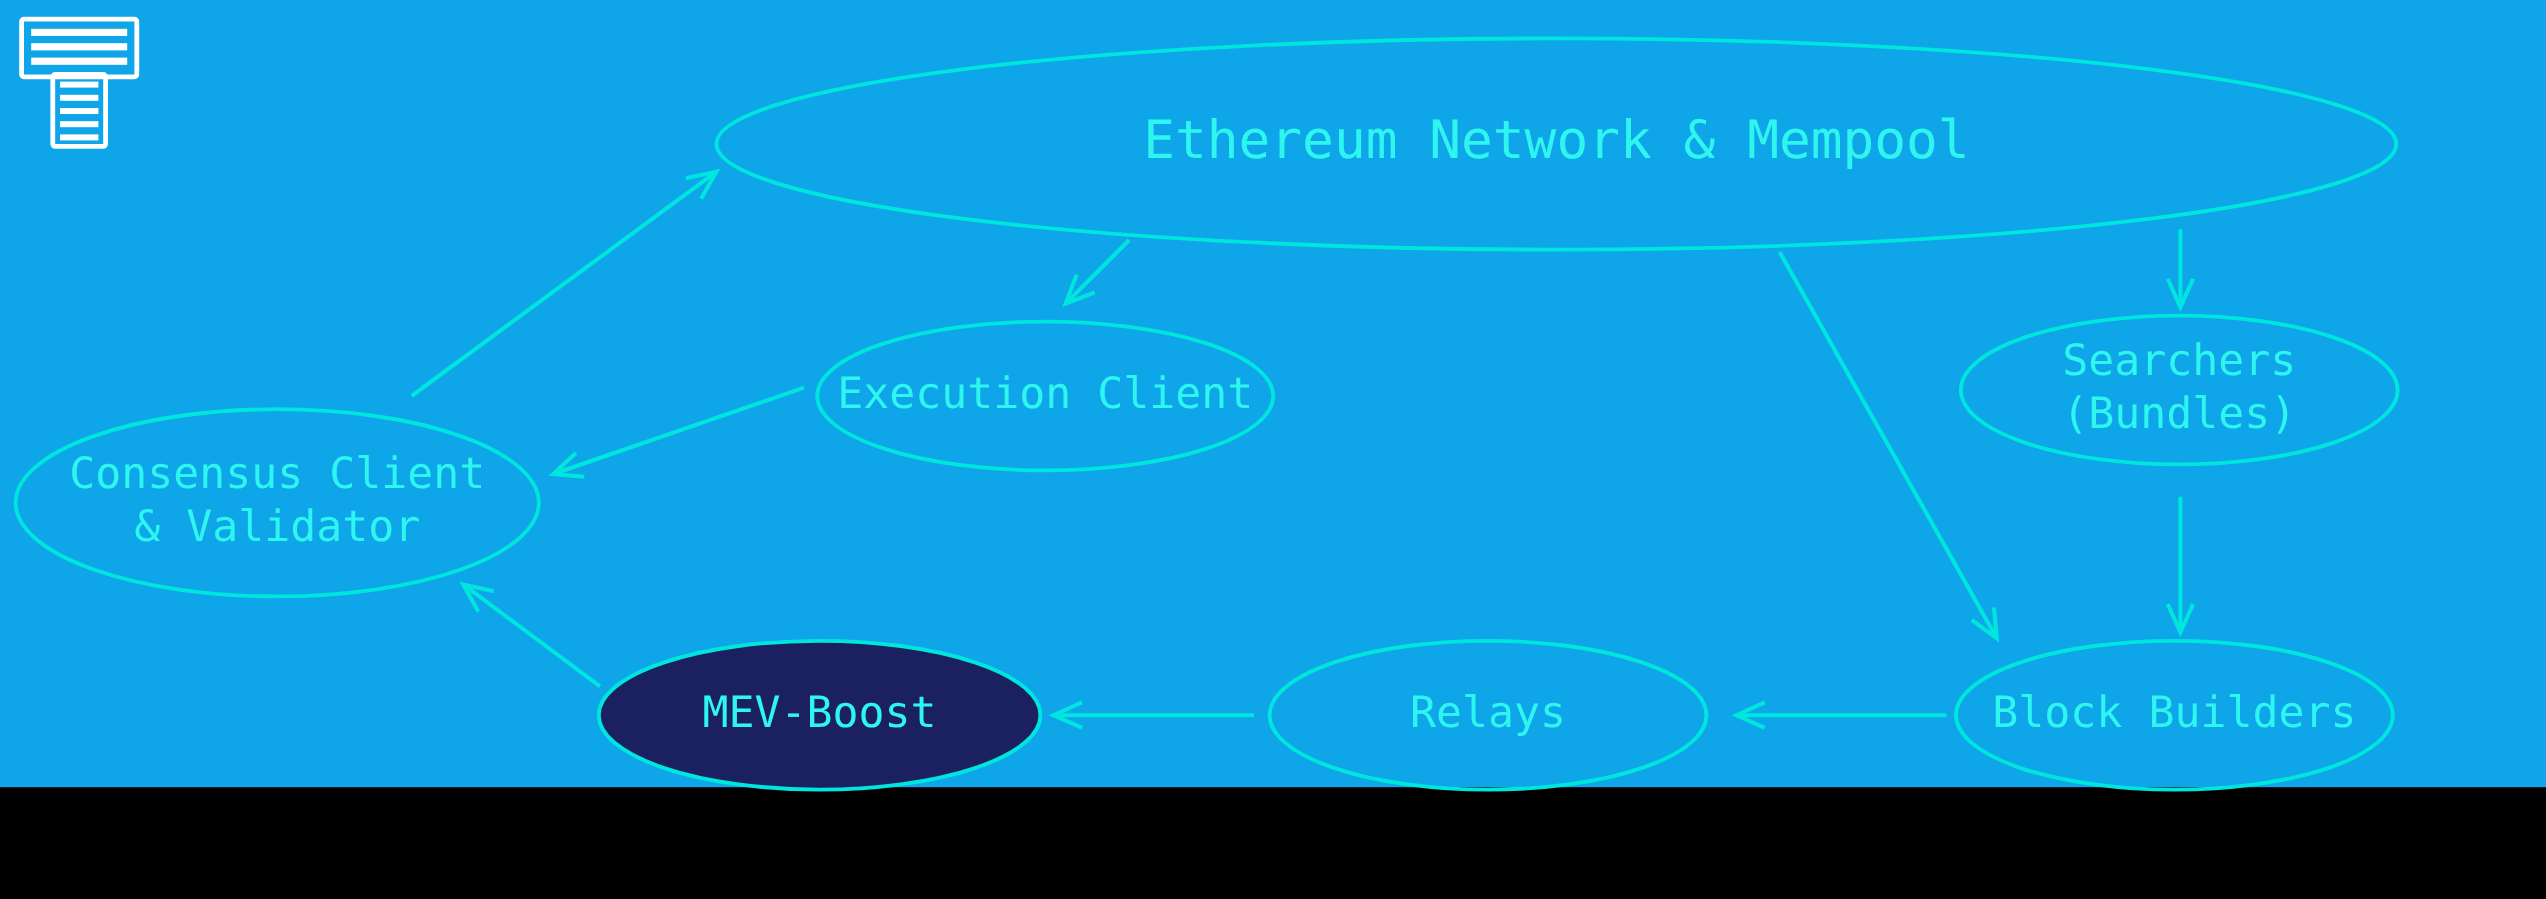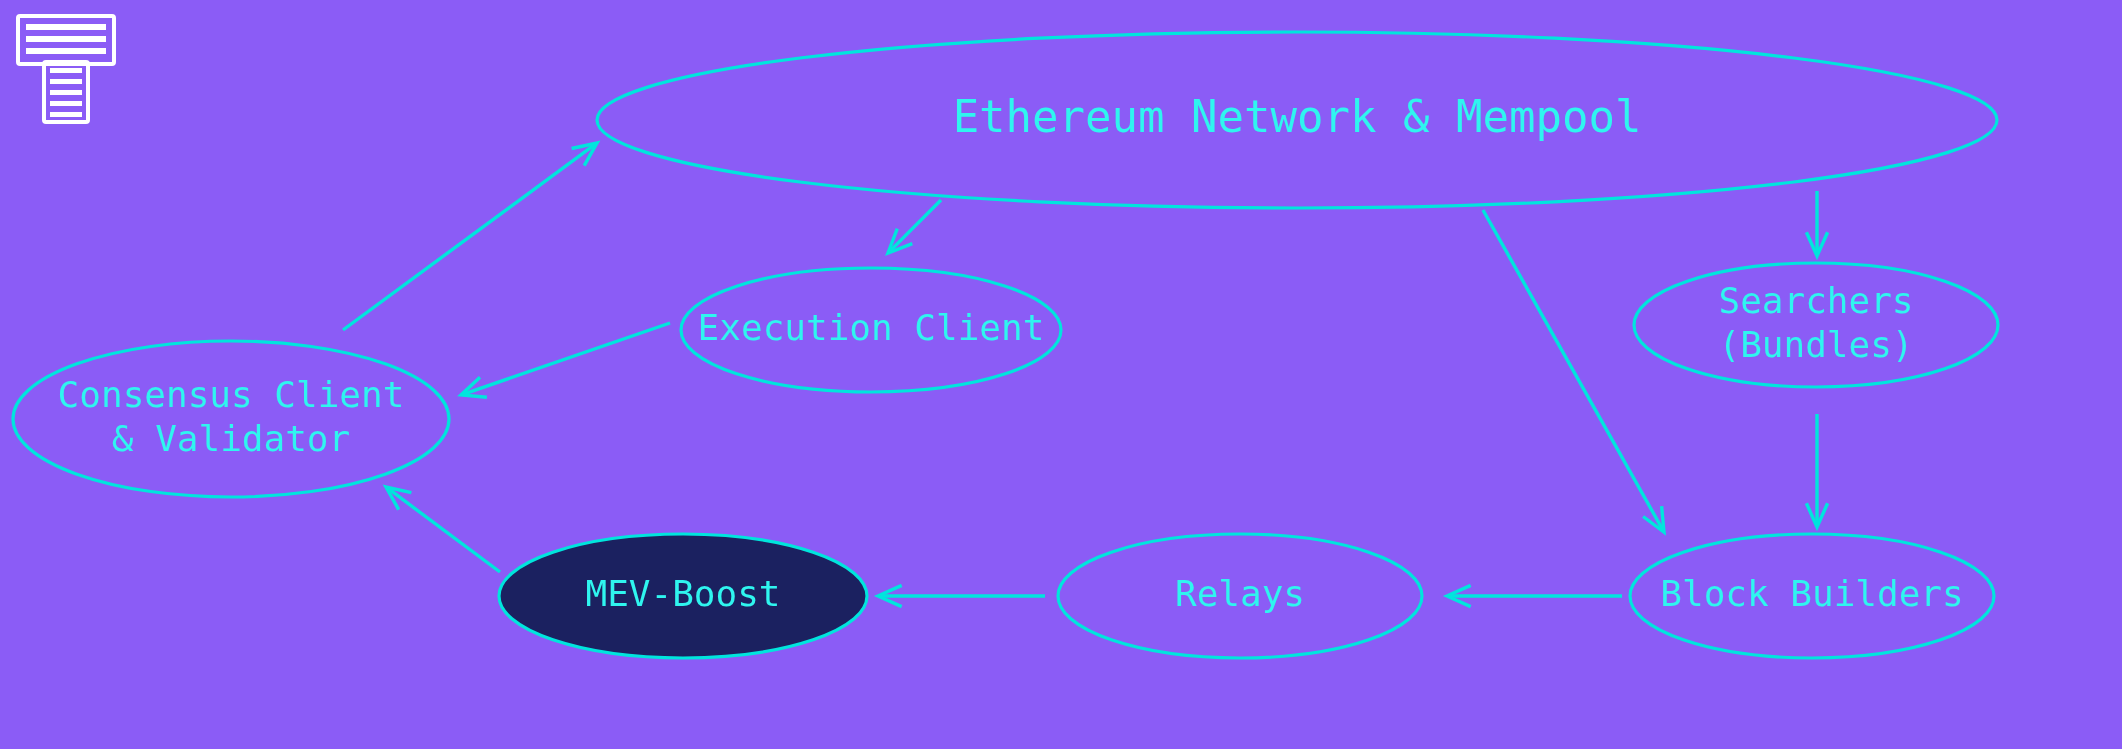--- a/index.html
+++ b/index.html
@@ -1,19 +1,19 @@
 <!DOCTYPE html>
 <html><head>
 <meta charset="utf-8">
 <title>MEV-Boost Architecture Diagram</title>
 <style>
   html,body{margin:0;padding:0;background:#000;}
   body{width:2122px;height:749px;overflow:hidden;
        font-family:"DejaVu Sans Mono","Liberation Mono",monospace;}
-  #stage{position:relative;width:2122px;height:749px;background:#8b5cf6;}
+  #stage{position:relative;width:2122px;height:656px;background:#0ea5e9;}
   svg#diagram{position:absolute;inset:0;width:2122px;height:749px;display:block;}
   .node-ellipse{fill:none;stroke:#00e5dd;stroke-width:3.2;}
   .node-ellipse.filled{fill:#1b2160;}
   .node-text{fill:#2ff5ef;font-family:"DejaVu Sans Mono","Liberation Mono",monospace;
              text-anchor:middle;dominant-baseline:middle;}
   .edge-line{stroke:#00e5dd;stroke-width:3.4;fill:none;stroke-linecap:butt;}
   .edge-head{stroke:#00e5dd;stroke-width:3.4;fill:none;stroke-linecap:butt;stroke-linejoin:miter;}
   .logo-rect{fill:none;stroke:#ffffff;stroke-width:4;}
   .logo-bar{fill:#ffffff;}
 </style>

